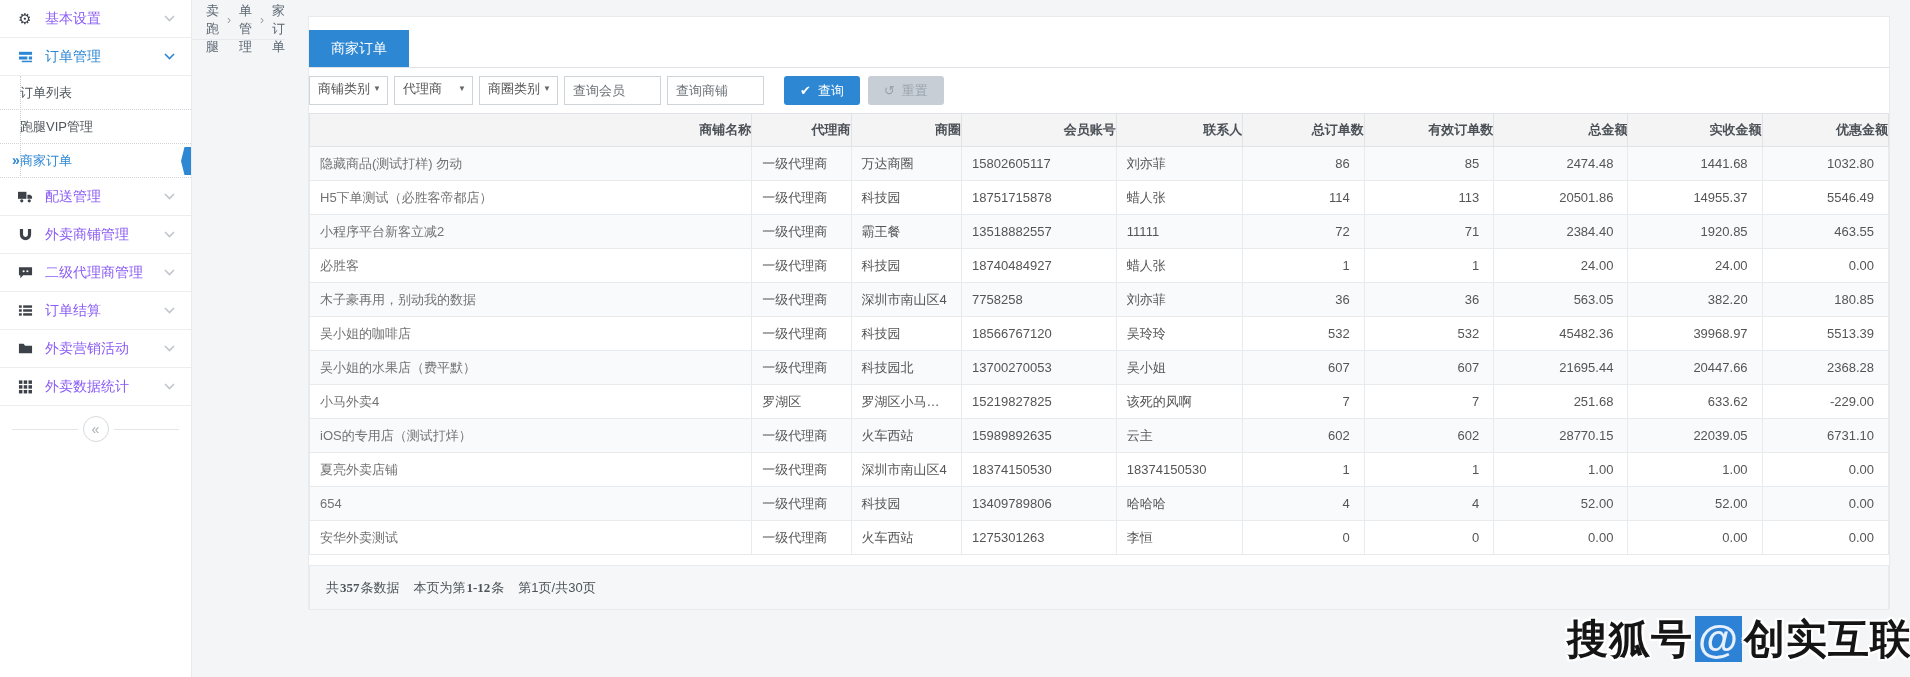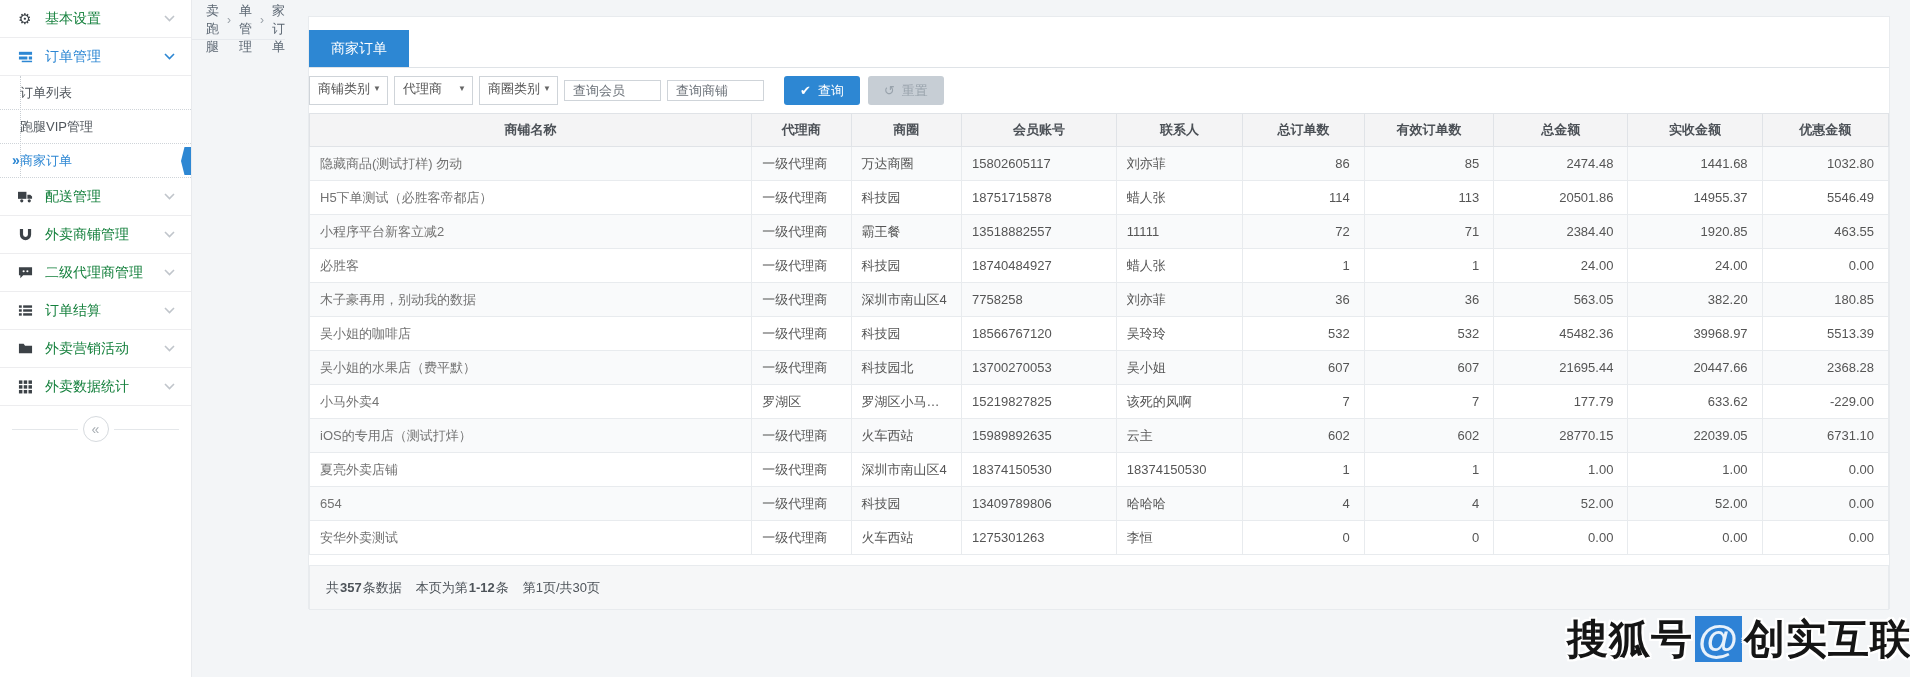--- a/index.html
+++ b/index.html
@@ -10,21 +10,21 @@
     font-family: "Liberation Sans", "DejaVu Sans", sans-serif;
     color: #555;
   }
   .layout { display: flex; width: 100%; height: 100%; }
 
   
   .sidebar { width: 192px; flex-shrink: 0; background: #fff; border-right: 1px solid #e8eaed; height: 100%; }
   .side-item { position: relative; height: 38px; display: flex; align-items: center; border-bottom: 1px solid #ededef; cursor: pointer; }
   .side-item .ico { width: 22px; margin-left: 14px; display: flex; justify-content: center; align-items: center; color: #3c4247; font-size: 15px; }
   .side-item .ico svg { width: 15px; height: 15px; fill: currentColor; }
-  .side-item .lbl { margin-left: 9px; font-size: 14px; color: #15803d; }
+  .side-item .lbl { margin-left: 9px; font-size: 14px; color: #8b5cf6; }
   .side-item .chev { position: absolute; right: 16px; color: #c0c5cb; display: flex; }
   .side-item.active .ico, .side-item.active .lbl, .side-item.active .chev { color: #2d87d3; }
   .submenu { position: relative; }
   .submenu::before { content: ""; position: absolute; left: 20px; top: 0; height: 100%; border-left: 1px dotted #c8cdd2; }
   .side-sub { position: relative; height: 34px; display: flex; align-items: center; padding-left: 20px; font-size: 13px; color: #50565c; border-bottom: 1px dotted #cfd4d9; cursor: pointer; }
   .side-sub.active { color: #2d87d3; }
   .side-sub .dbl { position: absolute; left: 12px; top: 8px; color: #2d87d3; font-size: 14px; font-weight: bold; background: #fff; line-height: 1.2; }
   .side-sub.active::after { content: ""; position: absolute; right: 0; top: 3px; width: 10px; height: 28px; background: #2d87d3; clip-path: polygon(35% 0, 100% 0, 100% 100%, 35% 100%, 0 50%); }
   .collapse-row { margin-top: 10px; display: flex; align-items: center; padding: 0 12px; }
   .collapse-row .line { flex: 1; height: 1px; background: #e4e7ea; }
@@ -37,36 +37,36 @@
   .crumb-bar .crumb { cursor: pointer; }
   .content-wrap { padding: 16px 20px 0 23px; }
   .panel { background: #fff; border: 1px solid #e8ebee; height: 593px; padding-top: 13px; }
 
   .tab-row { border-bottom: 1px solid #dfe3e7; }
   .tab { display: inline-block; background: #2d87d3; color: #fff; padding: 0 22px; height: 37px; line-height: 37px; font-size: 14px; cursor: pointer; }
 
   .filters { display: flex; align-items: center; gap: 6px; margin: 8px 0; }
   .sel { width: 79px; height: 29px; border: 1px solid #cfd4d9; background: #fff; display: flex; align-items: center; justify-content: space-between; padding: 0 6px 4px 8px; font-size: 13px; color: #555; cursor: pointer; }
   .sel .arrow { font-size: 8px; color: #666; }
-  .txt { width: 97px; height: 21px; border: 1px solid #cfd4d9; padding: 0 8px; font-size: 13px; color: #555; outline: none; }
+  .txt { width: 97px; height: 29px; border: 1px solid #cfd4d9; padding: 0 8px; font-size: 13px; color: #555; outline: none; }
   .txt::placeholder { color: #6d737a; opacity: 1; }
   .btn { height: 29px; padding: 0 16px; border: none; color: #fff; font-size: 13px; display: flex; align-items: center; gap: 7px; border-radius: 3px; cursor: pointer; font-family: inherit; }
   .btn .ic { font-size: 13px; }
   .btn-primary { background: #2d87d3; margin-left: 14px; }
   .btn-reset { background: #c7ced5; color: #99a3ac; margin-left: 2px; }
 
   table.orders { width: 100%; table-layout: fixed; border-collapse: collapse; margin-top: 8px; }
-  .orders th { height: 33px; background: #f4f4f5; border: 1px solid #e0e3e7; font-size: 13px; color: #4c5157; font-weight: 700; text-align: center; white-space: nowrap; overflow: hidden; }
+  .orders th { height: 33px; background: #f4f4f5; border: 1px solid #e0e3e7; font-size: 13px; color: #4c5157; font-weight: 700; text-align: right; white-space: nowrap; overflow: hidden; }
   .orders td { height: 34px; border: 1px solid #e8ebee; font-size: 13px; color: #555; padding: 0 10px; white-space: nowrap; overflow: hidden; text-overflow: ellipsis; }
   .orders tbody tr:nth-child(odd) td { background: #f9fafb; }
   .orders td.c-link { color: #737373; cursor: pointer; }
   .orders td.c-num { text-align: right; padding-right: 14px; }
 
   .panel-footer { margin-top: 10px; background: #f6f7f8; border: 1px solid #e8ebee; height: 45px; display: flex; align-items: center; padding-left: 16px; font-size: 13px; color: #4d5359; }
-  .panel-footer b { margin: 12px 1px; }
+  .panel-footer b { margin: 12px 1px; font-family: Liberation Serif, serif; }
   .panel-footer .sp { display: inline-block; width: 14px; }
 
   .watermark { position: absolute; right: -2px; bottom: 10px; font-size: 41px; font-weight: 700; color: #151515; letter-spacing: 1px; white-space: nowrap;
     text-shadow: 2px 0 0 #fff, -2px 0 0 #fff, 0 2px 0 #fff, 0 -2px 0 #fff, 2px 2px 0 #fff, -2px -2px 0 #fff, 2px -2px 0 #fff, -2px 2px 0 #fff; }
   .watermark .at { background: #2e82d6; color: #e8f1fb; padding: 0 3px; margin: 0 2px; text-shadow: none; }
 </style>
 </head>
 <body>
 
 <div class="layout">
@@ -366,21 +366,21 @@
                 <td class="c-num">2368.28</td>
               </tr>
               <tr>
                 <td class="c-link">小马外卖4</td>
                 <td>罗湖区</td>
                 <td>罗湖区小马专用1</td>
                 <td>15219827825</td>
                 <td>该死的风啊</td>
                 <td class="c-num">7</td>
                 <td class="c-num">7</td>
-                <td class="c-num">177.79</td>
+                <td class="c-num">251.68</td>
                 <td class="c-num">633.62</td>
                 <td class="c-num">-229.00</td>
               </tr>
               <tr>
                 <td class="c-link">iOS的专用店（测试打烊）</td>
                 <td>一级代理商</td>
                 <td>火车西站</td>
                 <td>15989892635</td>
                 <td>云主</td>
                 <td class="c-num">602</td>

